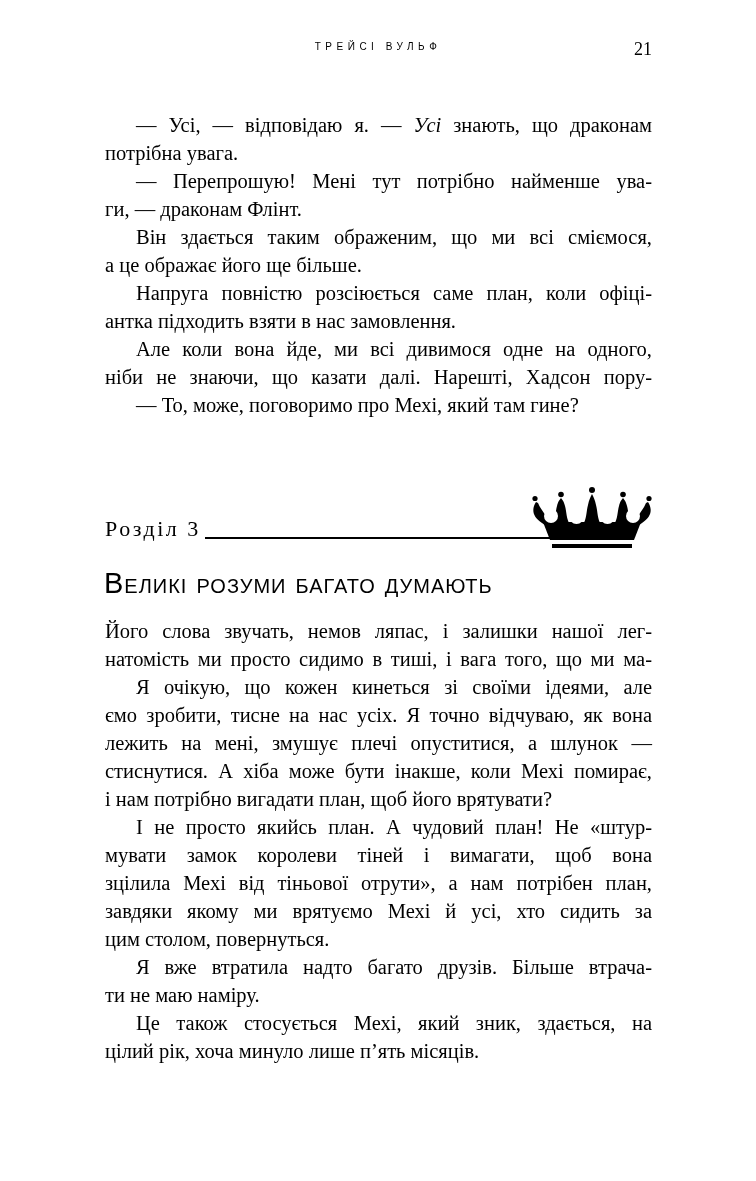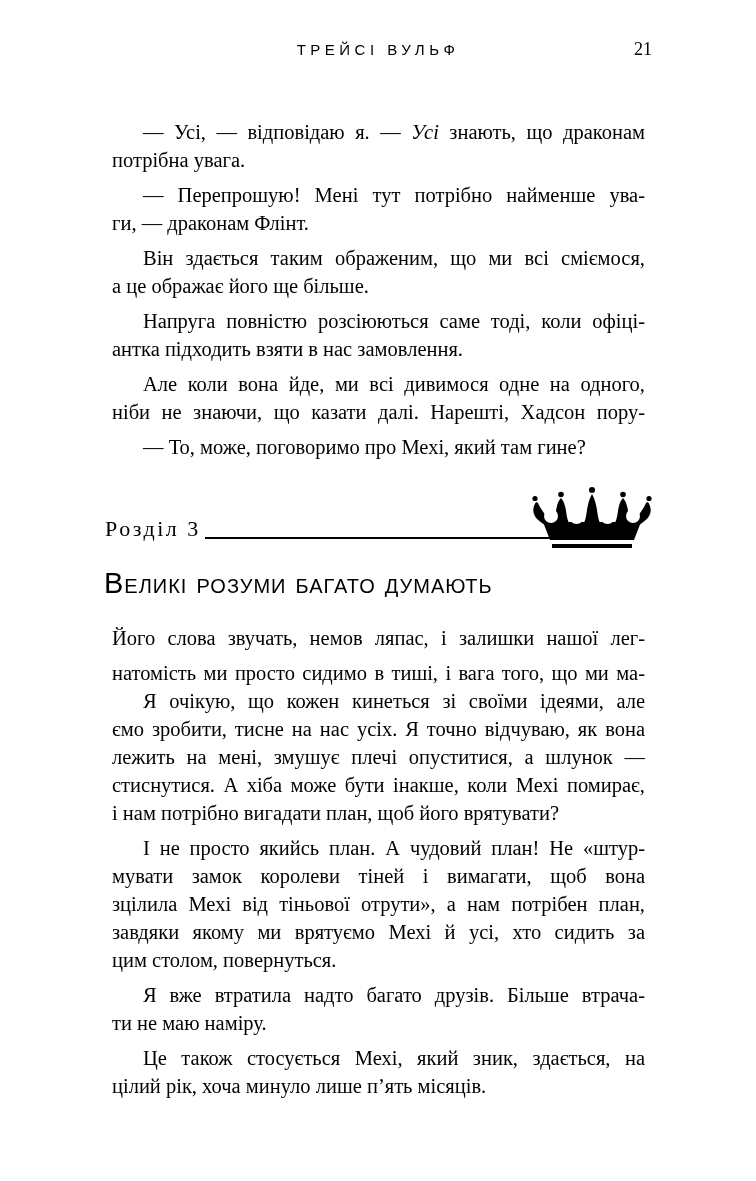--- a/index.html
+++ b/index.html
@@ -18,21 +18,21 @@
   .running-header {
     position: absolute;
     top: 41px; left: 0; right: 0;
     height: 24px;
   }
   .header-author {
     position: absolute;
     left: 0; right: 0;
     text-align: center;
     font-family: "Liberation Sans", sans-serif;
-    font-size: 15px;
+    font-size: 10px;
     letter-spacing: 4.5px;
     font-weight: 400;
     color: #000;
   }
   .header-pagenum {
     position: absolute;
     right: 104px; top: -2px;
     font-family: "Liberation Serif", serif;
     font-size: 18px;
     color: #000;
@@ -42,21 +42,21 @@
   .textblock {
     position: absolute;
     left: 105px;
     width: 547px;
     font-size: 20.5px;
     line-height: 28px;
   }
   .textblock-top { top: 111px; }
   .textblock-bottom { top: 617px; }
 
-  .para { margin: 7px; }
+  .para { margin: 0; }
   .line {
     text-align: justify;
     text-align-last: justify;
     white-space: normal;
   }
   .line.last {
     text-align-last: left;
   }
   .line.indent { padding-left: 31px; }
   .it { font-style: italic; }
@@ -109,21 +109,21 @@
       </div>
       <div class="para">
         <div class="line indent"><span>— Перепрошую! Мені тут потрібно найменше ува-</span></div>
         <div class="line last"><span>ги, — драконам Флінт.</span></div>
       </div>
       <div class="para">
         <div class="line indent"><span>Він здається таким ображеним, що ми всі сміємося,</span></div>
         <div class="line last"><span>а це ображає його ще більше.</span></div>
       </div>
       <div class="para">
-        <div class="line indent"><span>Напруга повністю розсіюються саме тоді, коли офіці-</span></div>
+        <div class="line indent"><span>Напруга повністю розсіюється саме план, коли офіці-</span></div>
         <div class="line last"><span>антка підходить взяти в нас замовлення.</span></div>
       </div>
       <div class="para">
         <div class="line indent"><span>Але коли вона йде, ми всі дивимося одне на одного,</span></div>
         <div class="line"><span>ніби не знаючи, що казати далі. Нарешті, Хадсон пору-</span></div>
       </div>
       <div class="para">
         <div class="line last indent"><span>— То, може, поговоримо про Мехі, який там гине?</span></div>
       </div>
     </div>

